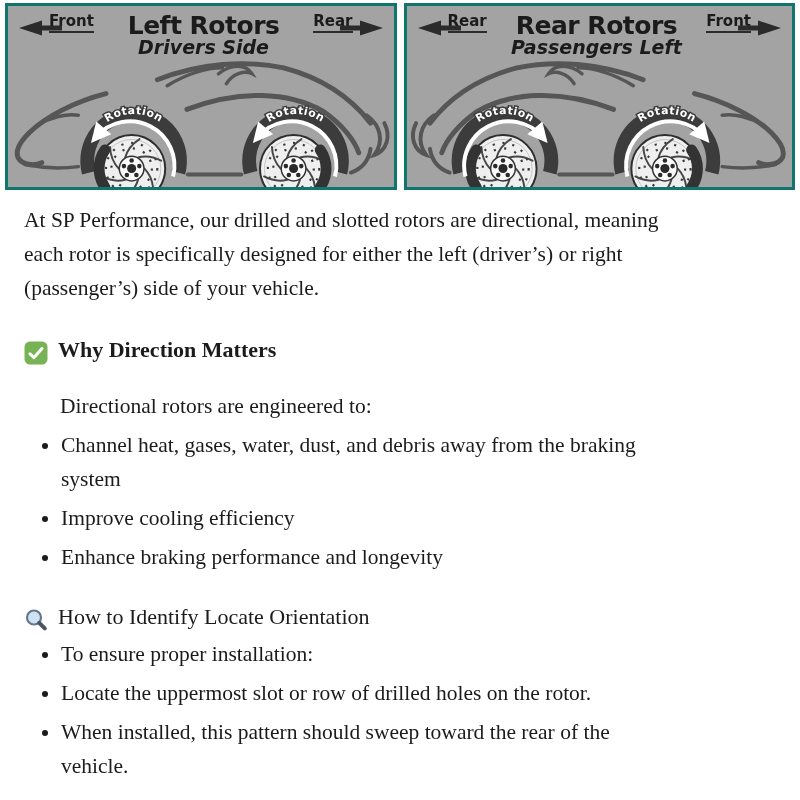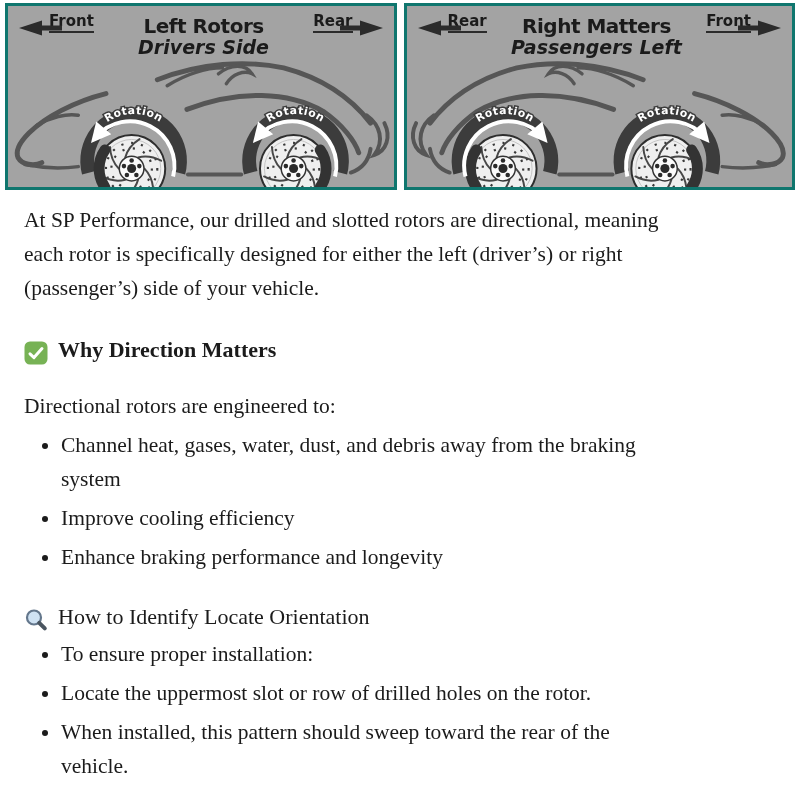--- a/index.html
+++ b/index.html
@@ -12,32 +12,32 @@
          height:187px;overflow:hidden;}
   .panel-header{display:flex;justify-content:space-between;align-items:flex-start;
                 padding:7px 10px 0;font-family:"DejaVu Sans", sans-serif;}
   .dir{display:flex;align-items:flex-start;}
   .dir .lbl{font-weight:bold;font-size:15px;border-bottom:2px solid #2b2b2b;
             padding-bottom:1px;line-height:17px;}
   .dir-arrow{flex:none;}
   .dir.left .dir-arrow{transform:scaleX(-1);margin:7px -13px 0 0;}
   .dir.right .dir-arrow{margin:7px 0 0 -13px;}
   .titleblock{text-align:center;margin-top:0;}
-  .panel-title{font-weight:bold;font-size:20px;line-height:26px;letter-spacing:-0.5px;}
+  .panel-title{font-weight:bold;font-size:25px;line-height:26px;letter-spacing:-0.5px;}
   .panel-subtitle{font-style:italic;font-weight:bold;font-size:19px;line-height:17px;}
   svg.car{display:block;width:100%;height:156px;margin-top:2px;}
 
   
   .article{padding:8px 30px 10px 24px;font-size:21.5px;line-height:34px;}
   .intro{margin:5px 0 0;max-width:672px;}
   .heading{display:flex;align-items:flex-end;gap:10px;font-weight:bold;
            font-size:22px;line-height:30px;margin-top:30px;}
   .heading.regular{font-weight:normal;margin-top:28px;}
   .emoji{flex:none;display:inline-flex;}
-  .lead{margin-top:24px;}
+  .lead{margin-top:24px;margin-left:36px;}
   ul{margin:5px 0 0;padding-left:37px;}
   li{margin-bottom:5px;max-width:612px;}
 </style>
 </head>
 <body>
 
 <svg width="0" height="0" style="position:absolute" aria-hidden="true">
   <defs>
     <marker id="ah" markerWidth="5.5" markerHeight="5" viewBox="0 0 10 10" refX="6" refY="5" orient="auto">
       <path d="M0,0 L10,5 L0,10 Z" fill="#fff"></path>
@@ -127,21 +127,21 @@
 
   <div class="panel">
     <div class="panel-header">
       <div class="dir left">
         <svg class="dir-arrow" width="44" height="16" viewBox="0 0 44 16">
             <use href="#dirarrow"></use>
           </svg>
         <span class="lbl">Rear</span>
       </div>
       <div class="titleblock">
-        <div class="panel-title">Right Matters</div>
+        <div class="panel-title">Rear Rotors</div>
         <div class="panel-subtitle">Passengers Left</div>
       </div>
       <div class="dir right">
         <span class="lbl">Front</span>
         <svg class="dir-arrow" width="44" height="16" viewBox="0 0 44 16">
             <use href="#dirarrow"></use>
           </svg>
       </div>
     </div>
     <svg class="car" viewBox="0 0 388 158" preserveAspectRatio="xMidYMid meet">

